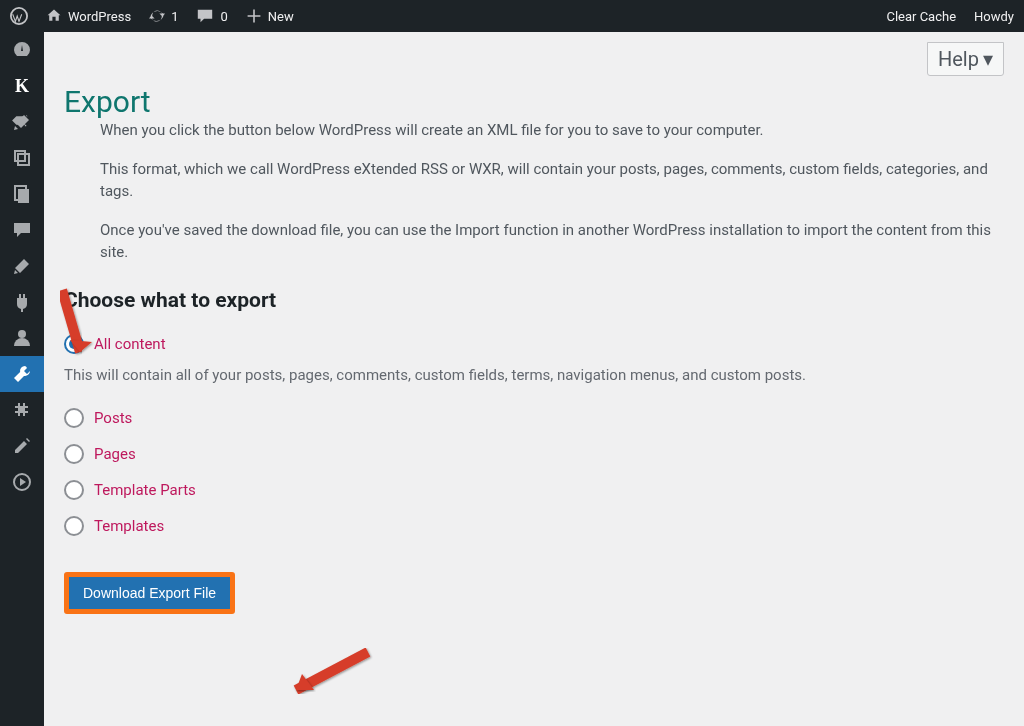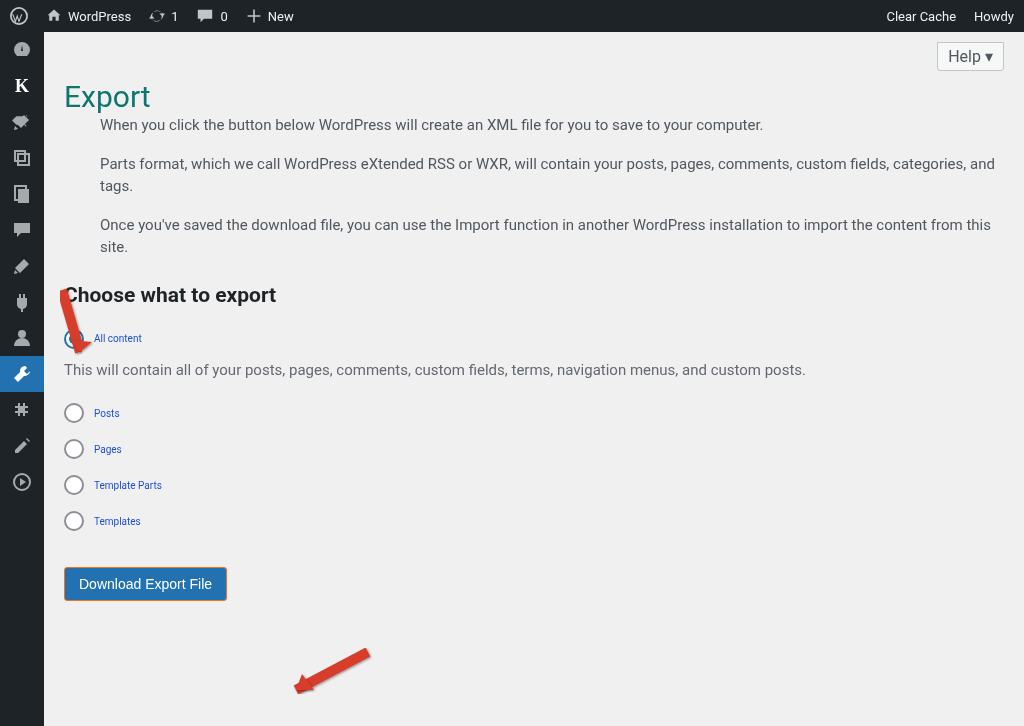--- a/index.html
+++ b/index.html
@@ -74,21 +74,21 @@
     .help-tab-wrap {
       display: flex;
       justify-content: flex-end;
       margin-bottom: 0;
     }
     .help-tab {
       background: #f6f7f7;
       border: 1px solid #c3c4c7;
       border-radius: 0 0 3px 3px;
       padding: 4px 10px;
-      font-size: 16px;
+      font-size: 20px;
       color: #50575e;
       cursor: pointer;
       display: flex;
       align-items: center;
       gap: 4px;
     }
     h1.page-title {
       font-size: 30px;
       font-weight: 400;
       color: #0f766e;
@@ -130,34 +130,34 @@
     }
     .radio.checked { border-color: #2271b1; }
     .radio.checked::after {
       content: "";
       width: 10px;
       height: 10px;
       background: #2271b1;
       border-radius: 50%;
     }
     .radio-label {
-      font-size: 10px;
-      color: #1d4ed8;
+      font-size: 15px;
+      color: #be185d;
       cursor: pointer;
     }
     .radio-desc {
       font-size: 15px;
       color: #646970;
       margin: 0 0 22px 0;
       line-height: 1.5;
     }
     .submit-row { margin-top: 20px; }
     .button-primary {
       background: #2271b1;
-      border: 1px solid #f97316;
+      border: 5px solid #f97316;
       color: #fff;
       padding: 8px 14px;
       font-size: 14px;
       border-radius: 3px;
       cursor: pointer;
     }
     
     .arrow {
       position: absolute;
       pointer-events: none;
@@ -279,21 +279,21 @@
   <div class="help-tab-wrap">
     <div class="help-tab">
       <span>Help</span>
       <span>▾</span>
     </div>
   </div>
 
   <h1 class="page-title">Export</h1>
 
   <p class="desc">When you click the button below WordPress will create an XML file for you to save to your computer.</p>
-  <p class="desc">Parts format, which we call WordPress eXtended RSS or WXR, will contain your posts, pages, comments, custom fields, categories, and tags.</p>
+  <p class="desc">This format, which we call WordPress eXtended RSS or WXR, will contain your posts, pages, comments, custom fields, categories, and tags.</p>
   <p class="desc">Once you've saved the download file, you can use the Import function in another WordPress installation to import the content from this site.</p>
 
   <h2 class="section-title">Choose what to export</h2>
 
   <div class="radio-group">
     <div class="radio-row with-desc">
       <span class="radio checked"></span>
       <label class="radio-label">All content</label>
     </div>
     <p class="radio-desc">This will contain all of your posts, pages, comments, custom fields, terms, navigation menus, and custom posts.</p>

